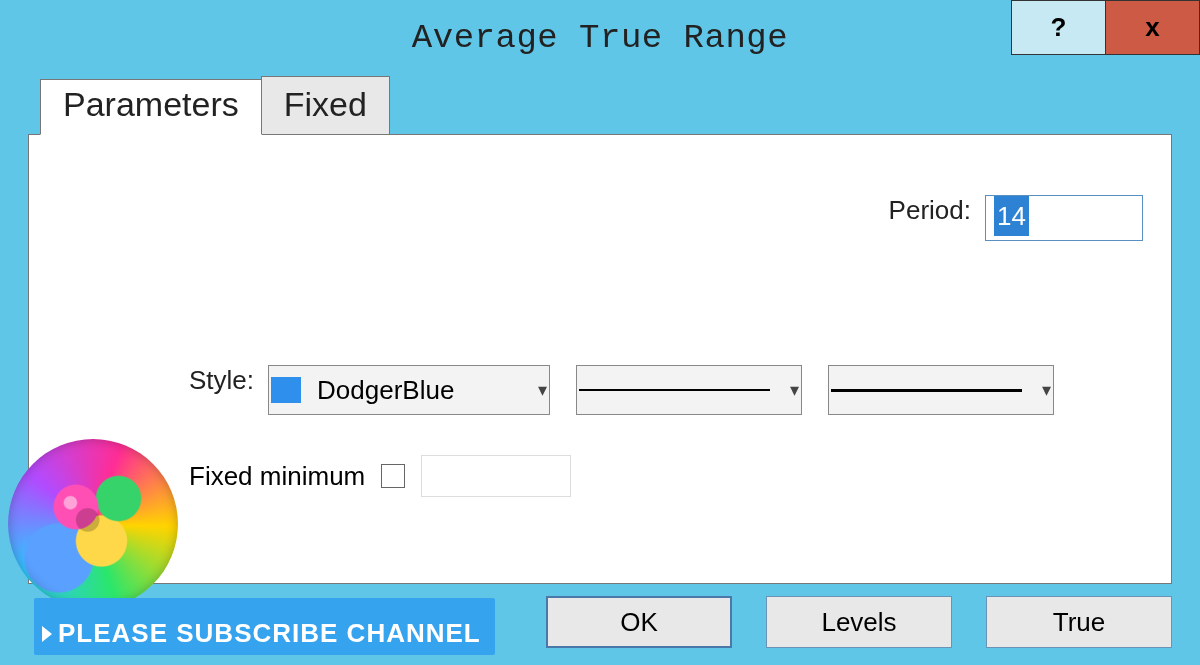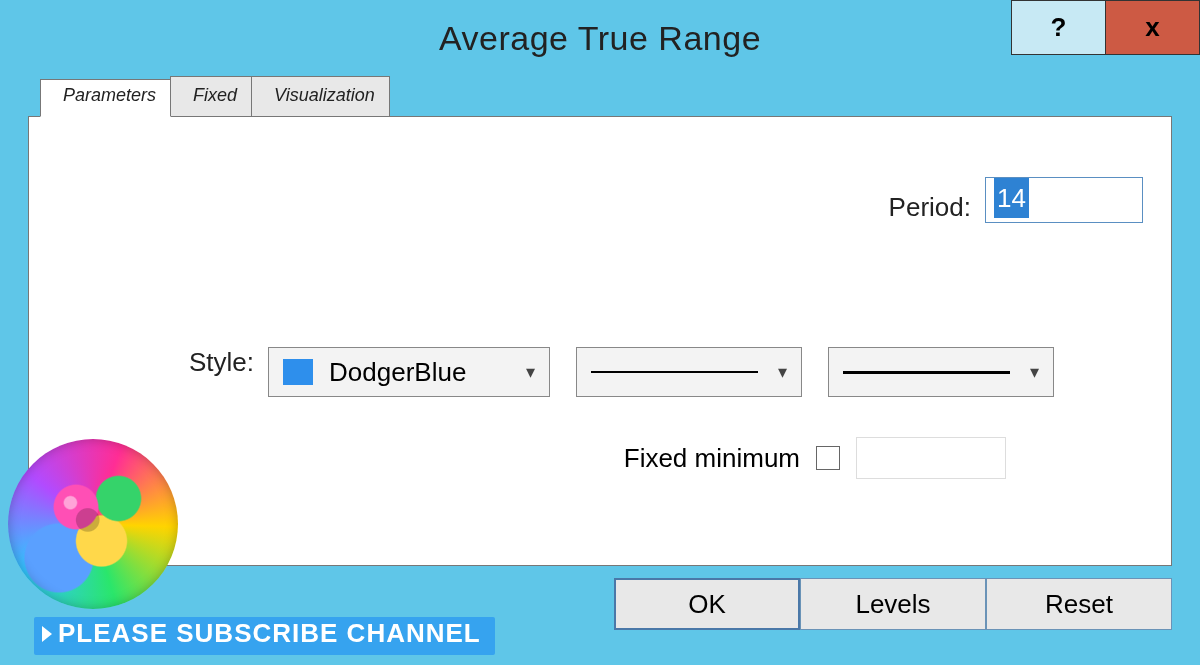--- a/index.html
+++ b/index.html
@@ -15,21 +15,21 @@
   .titlebar {
     height: 76px;
     display: flex;
     align-items: center;
     justify-content: center;
     position: relative;
   }
   .title {
     font-size: 34px;
     color: #222;
-    font-family: Liberation Sans, sans-serif;
+    font-family: Liberation Mono, monospace;
     letter-spacing: 0.5px;
   }
   .ctrl-buttons {
     position: absolute;
     right: 0;
     top: 0;
     display: flex;
     border-left: 1px solid #333;
     border-bottom: 1px solid #333;
   }
@@ -53,45 +53,44 @@
   }
   .tab-strip {
     display: flex;
     align-items: flex-end;
     margin-left: 12px;
   }
   .tab {
     background: #e8e8e8;
     border: 1px solid #777;
     border-bottom: none;
-    padding: 8px 14px 10px 22px;
-    font-size: 18px;
+    padding: 8px 22px 10px 22px;
+    font-size: 34px;
     color: #222;
     cursor: pointer;
     margin-right: -1px;
     position: relative;
-    font-style: italic;
   }
   .tab.active {
     background: #fff;
     z-index: 3;
     border-bottom: 1px solid #fff;
     top: 1px;
     padding-top: 5px;
   }
   .panel {
     background: #fff;
     border: 1px solid #777;
     height: 450px;
     position: relative;
     z-index: 1;
     padding: 40px 24px 20px 24px;
   }
   .row { position: absolute; }
-  .row-period { top: 60px; right: 28px; display: flex; align-items: flex-end; }
+  .row-period { top: 60px; right: 28px; display: flex; align-items: flex-start; }
   .label { font-size: 26px; color: #222; margin-right: 14px; }
   .input {
     border: 1px solid #5a8fc2;
     height: 46px;
     font-size: 26px;
     padding: 0 8px;
     color: #000;
     background: #fff;
   }
   .period-input { width: 158px; }
@@ -105,43 +104,43 @@
   .row-style {
     top: 230px; left: 160px; display: flex; align-items: flex-start;
   }
   .dropdown {
     display: inline-flex;
     align-items: center;
     justify-content: space-between;
     background: #f3f3f3;
     border: 1px solid #888;
     height: 50px;
-    padding: 0 14px;
+    padding: 0 2px;
     font-size: 26px;
     cursor: pointer;
     margin-right: 26px;
     position: relative;
   }
   .dd-color { width: 282px; }
   .dd-line  { width: 226px; }
   .swatch {
     width: 30px; height: 26px; background: #2e8fec; margin-right: 16px;
     flex-shrink: 0;
   }
   .chev {
     font-size: 18px;
     color: #444;
     margin-left: 12px;
   }
   .line-sample {
     height: 2px; background: #000; flex-grow: 1; margin-right: 8px;
   }
   .row-fixed {
-    top: 320px; left: 160px; right: 45px;
-    display: flex; align-items: center; justify-content: flex-end;
+    top: 320px; left: 160px; right: 28px;
+    display: flex; align-items: center; justify-content: flex-start;
   }
   .fixed-block { display: flex; align-items: center; font-size: 26px; }
   .chk {
     width: 24px; height: 24px; border: 1px solid #666; background: #fff;
     margin: 0 16px; flex-shrink: 0;
   }
   .txt-in {
     border: 1px solid #aaa;
     background: #fff;
     width: 150px;
@@ -158,20 +157,21 @@
     font-size: 22px;
     letter-spacing: 1px;
     text-shadow: 0 0 4px rgba(255,255,255,.6);
     opacity: .85;
     z-index: 6;
   }
   .button-row {
     display: flex;
     justify-content: flex-end;
     margin-top: 12px;
+    gap: 34px;
   }
   .btn {
     width: 186px;
     height: 52px;
     background: #e8e8e8;
     border: 1px solid #6a93b7;
     font-size: 26px;
     display: flex;
     align-items: center;
     justify-content: center;
@@ -210,21 +210,21 @@
   }
   .subscribe {
     position: absolute;
     left: 34px;
     bottom: 10px;
     background: #36a3ef;
     color: #fff;
     font-weight: bold;
     font-size: 26px;
     letter-spacing: 1px;
-    padding: 1px 14px 6px 8px;
+    padding: 20px 14px 6px 8px;
     border-radius: 2px;
     z-index: 8;
     display: flex;
     align-items: center;
   }
   .subscribe .tri {
     width: 0; height: 0;
     border-top: 8px solid transparent;
     border-bottom: 8px solid transparent;
     border-left: 10px solid #fff;
@@ -239,21 +239,20 @@
   <div class="ctrl-buttons">
     <div class="ctrl-btn help-btn">?</div>
     <div class="ctrl-btn close-btn">x</div>
   </div>
 </div>
 
 <div class="main">
   <div class="tab-strip">
     <div class="tab active">Parameters</div>
     <div class="tab">Fixed</div>
-    <div class="tab">Visualization</div>
   </div>
 
   <div class="panel">
 
     <div class="row row-period">
       <span class="label">Period:</span>
       <div class="input period-input">
         <span class="sel">14</span>
       </div>
     </div>
@@ -285,21 +284,21 @@
         <input class="txt-in" style="border-color: rgb(221, 221, 221);" value="">
       </div>
       <div style="width:120px;"></div>
     </div>
 
   </div>
 
   <div class="button-row">
     <div class="btn primary">OK</div>
     <div class="btn">Levels</div>
-    <div class="btn">Reset</div>
+    <div class="btn">True</div>
   </div>
 </div>
 
 <div class="avatar"></div>
 <div class="hashtags">#EA #ARBITRAGE #STOCK</div>
 <div class="subscribe">
   <span class="tri"></span>
   <span>PLEASE SUBSCRIBE CHANNEL</span>
 </div>
 

